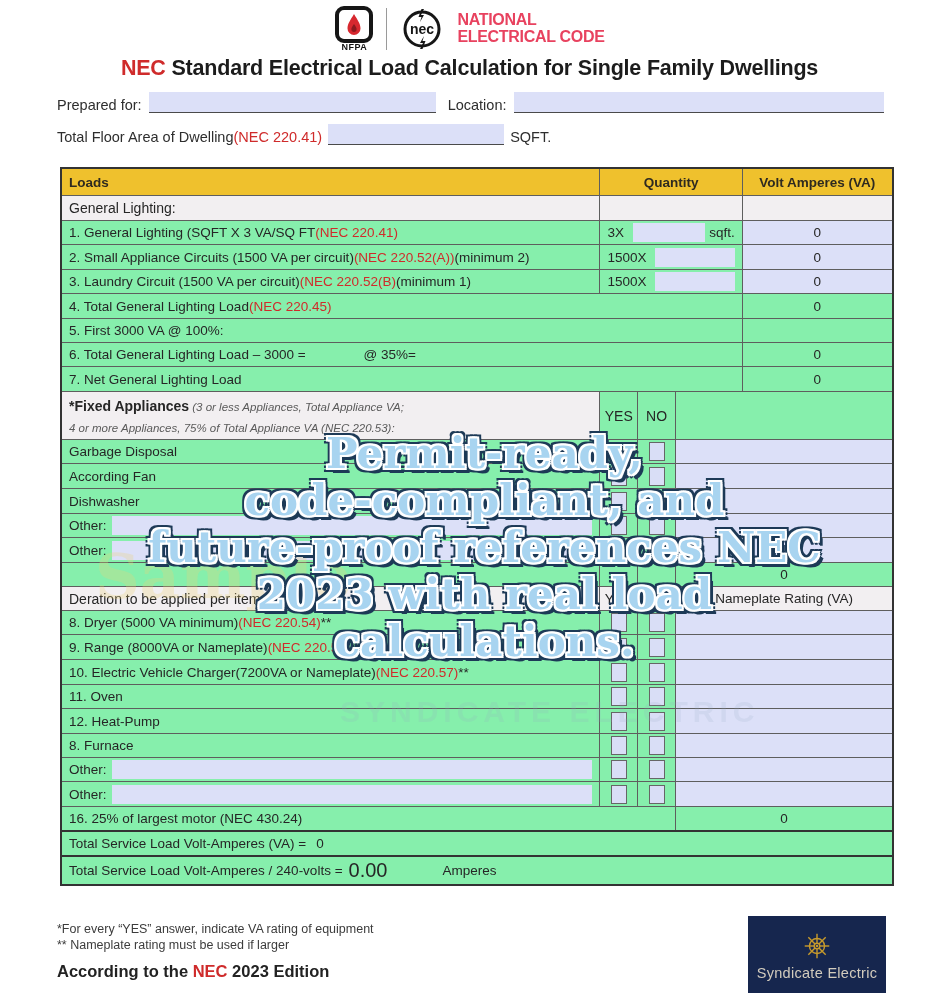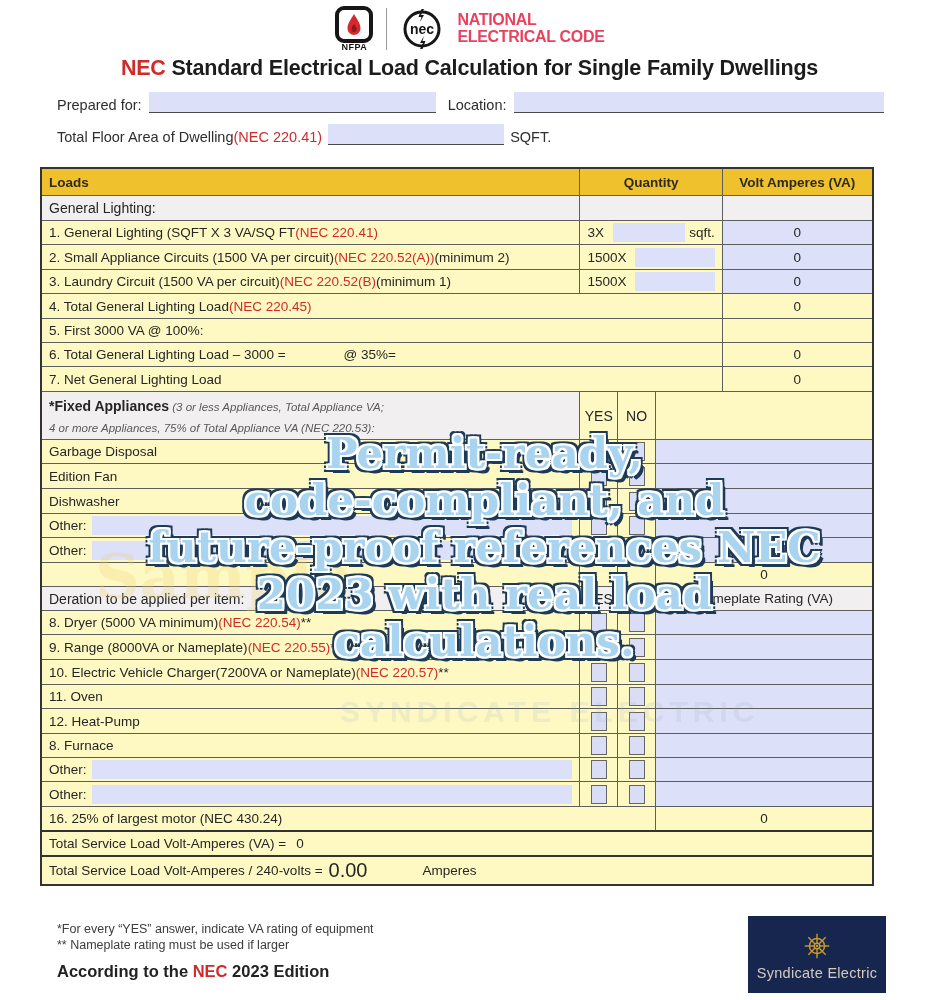--- a/index.html
+++ b/index.html
@@ -21,22 +21,22 @@
   .fieldrow{position:absolute;left:57px;right:55px;display:flex;align-items:flex-end;font-size:14.5px;color:#2e2e2e;}
   .frow1{top:92px;}  .frow2{top:124px;}
   .ibox{background:#dce0f8;height:20px;border-bottom:1.5px solid #4a4a4a;}
   .ib-prepared{width:287px;margin-left:7px;}
   .ib-location{flex:1;margin-left:7px;}
   .ib-floor{width:176px;margin-left:6px;}
   .loc-label{margin-left:12px;}
   .sqft{margin-left:6px;}
 
   
-  .tbl{position:absolute;top:167px;left:40px;width:834px;border:2px solid #333;
-       box-sizing:border-box;background:#fef9c3;font-size:13.5px;}
+  .tbl{position:absolute;top:167px;left:60px;width:834px;border:2px solid #333;
+       box-sizing:border-box;background:#86efac;font-size:13.5px;}
   .tr{display:flex;border-top:1px solid #5e5e5e;height:24px;align-items:stretch;box-sizing:border-box;}
   .tr.first{border-top:none;}
   .tr.thick{border-top:2px solid #333;}
   .td{display:flex;align-items:center;padding:0 7px;box-sizing:border-box;
       border-left:1px solid #5e5e5e;overflow:hidden;white-space:nowrap;}
   .td.nb{border-left:none;}
   .w-loads{width:540px;} .w-qty{width:143px;} .w-va{width:151px;}
   .w-lq{width:683px;} .w-yes{width:38px;} .w-no{width:38px;} .w-np{width:218px;}
   .w-lyn{width:616px;} .w-full{width:830px;}
   .ctr{justify-content:center;padding:0 2px;}
@@ -215,21 +215,21 @@
       <div class="td nb w-loads">Garbage Disposal</div>
       <div class="td w-yes">
           <span class="cb"></span>
         </div>
       <div class="td w-no">
           <span class="cb"></span>
         </div>
       <div class="td w-np lav"></div>
     </div>
     <div class="tr h25">
-      <div class="td nb w-loads">Edition Fan</div>
+      <div class="td nb w-loads">According Fan</div>
       <div class="td w-yes">
           <span class="cb"></span>
         </div>
       <div class="td w-no">
           <span class="cb"></span>
         </div>
       <div class="td w-np lav"></div>
     </div>
     <div class="tr h25">
       <div class="td nb w-loads">Dishwasher</div>

